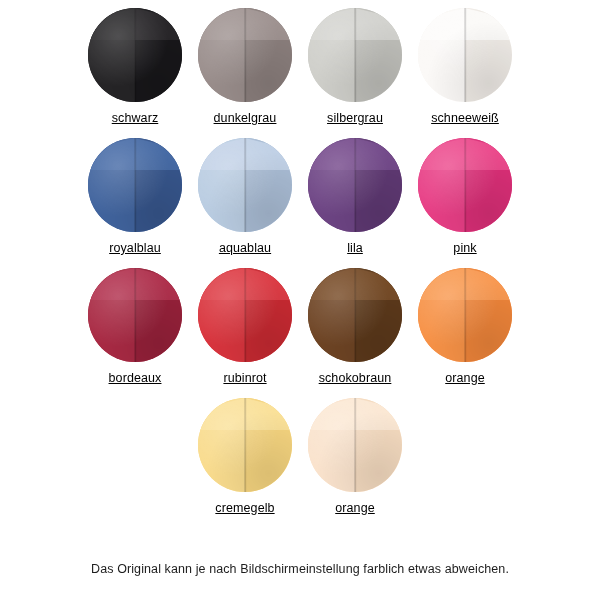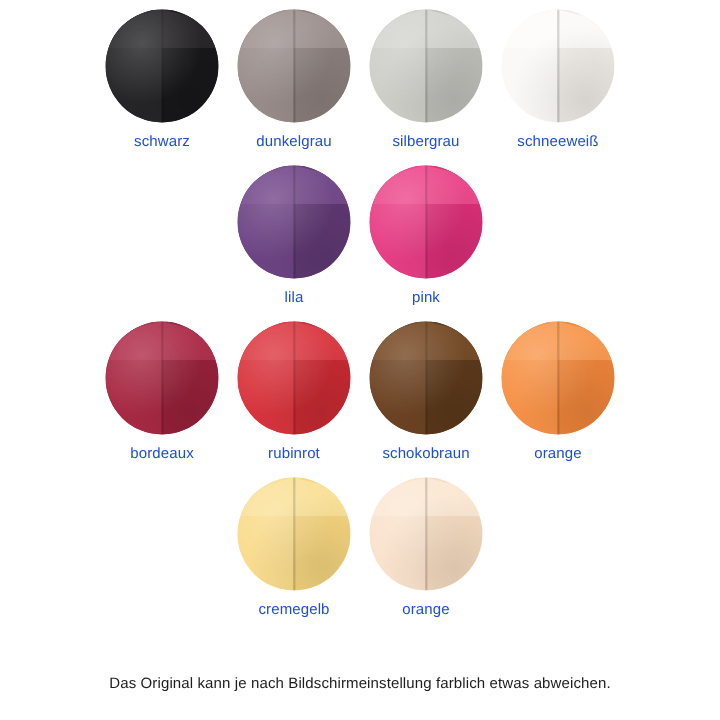--- a/index.html
+++ b/index.html
@@ -98,24 +98,25 @@
     inset: 0;
     border-radius: 50%;
     background:
       radial-gradient(circle at 32% 30%, rgba(255,255,255,0.18) 0%, rgba(255,255,255,0) 55%),
       radial-gradient(circle at 75% 80%, rgba(0,0,0,0.10) 0%, rgba(0,0,0,0) 60%);
     pointer-events: none;
   }
   .swatch-label {
     margin-top: 9px;
     font-size: 12.5px;
-    color: #1d4ed8;
+    color: #000000;
     letter-spacing: 0.1px;
     white-space: nowrap;
     text-align: right;
+    text-decoration: underline;
   }
   #footnote {
     position: absolute;
     left: 0;
     right: 0;
     top: 562px;
     text-align: center;
     font-size: 12.5px;
     color: #1d1d1d;
     letter-spacing: 0.1px;
@@ -168,20 +169,42 @@
             <div class="flap-left" style="background: rgb(253, 252, 251);"></div>
             <div class="flap-right" style="background: rgb(253, 252, 251);"></div>
             <div class="seam"></div>
             <div class="disc-shade"></div>
           </div>
           <div class="swatch-label">schneeweiß</div>
         </div>
       </div>
       <div class="swatch-row">
         <div class="swatch-cell">
+          <div class="swatch-disc" style="background: rgb(60, 94, 152);">
+            <div class="panel-left" style="background: rgb(65, 100, 158);"></div>
+            <div class="panel-right" style="background: rgb(55, 86, 140);"></div>
+            <div class="flap-left" style="background: rgb(74, 110, 169);"></div>
+            <div class="flap-right" style="background: rgb(74, 110, 169);"></div>
+            <div class="seam"></div>
+            <div class="disc-shade"></div>
+          </div>
+          <div class="swatch-label">royalblau</div>
+        </div>
+        <div class="swatch-cell">
+          <div class="swatch-disc" style="background: rgb(179, 198, 221);">
+            <div class="panel-left" style="background: rgb(186, 205, 226);"></div>
+            <div class="panel-right" style="background: rgb(169, 188, 212);"></div>
+            <div class="flap-left" style="background: rgb(196, 212, 232);"></div>
+            <div class="flap-right" style="background: rgb(196, 212, 232);"></div>
+            <div class="seam"></div>
+            <div class="disc-shade"></div>
+          </div>
+          <div class="swatch-label">aquablau</div>
+        </div>
+        <div class="swatch-cell">
           <div class="swatch-disc" style="background: rgb(104, 64, 126);">
             <div class="panel-left" style="background: rgb(110, 69, 133);"></div>
             <div class="panel-right" style="background: rgb(95, 57, 115);"></div>
             <div class="flap-left" style="background: rgb(119, 77, 142);"></div>
             <div class="flap-right" style="background: rgb(119, 77, 142);"></div>
             <div class="seam"></div>
             <div class="disc-shade"></div>
           </div>
           <div class="swatch-label">lila</div>
         </div>

